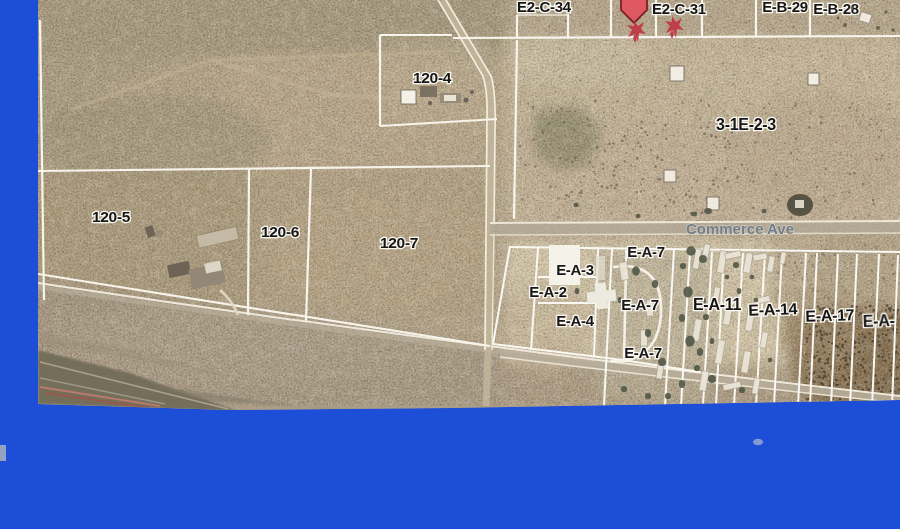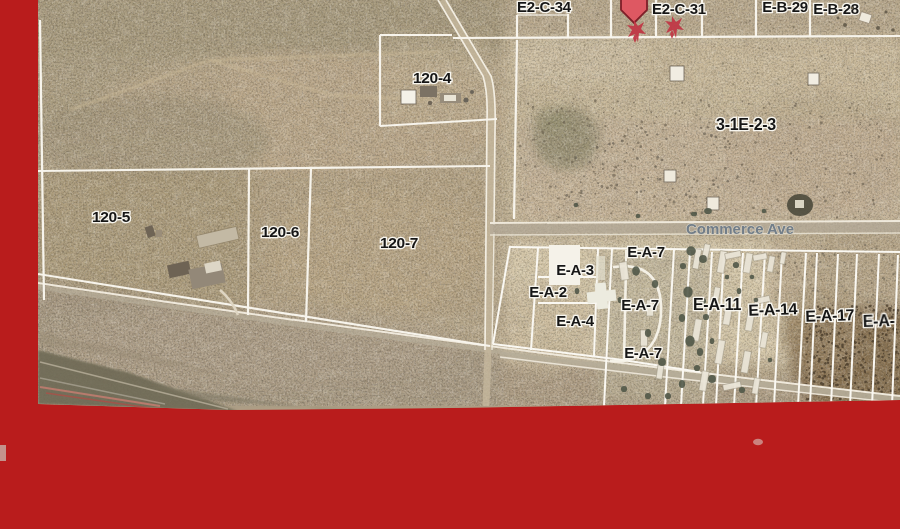--- a/index.html
+++ b/index.html
@@ -1,16 +1,16 @@
 <!DOCTYPE html>
 <html><head>
 <meta charset="utf-8">
 <style>
 html,body{margin:0;padding:0;background:#ffffff;}
-#page{position:relative;width:900px;height:529px;background:#b91c1c;overflow:hidden;
+#page{position:relative;width:900px;height:529px;background:#1d4ed8;overflow:hidden;
 font-family:"Liberation Sans", sans-serif;}
 svg{display:block;}
 </style>
 </head>
 <body>
 <div id="page">
 <svg width="900" height="529" viewBox="0 0 900 529">
 <defs>
 
   <filter id="darkgrain" x="0" y="0" width="100%" height="100%">

